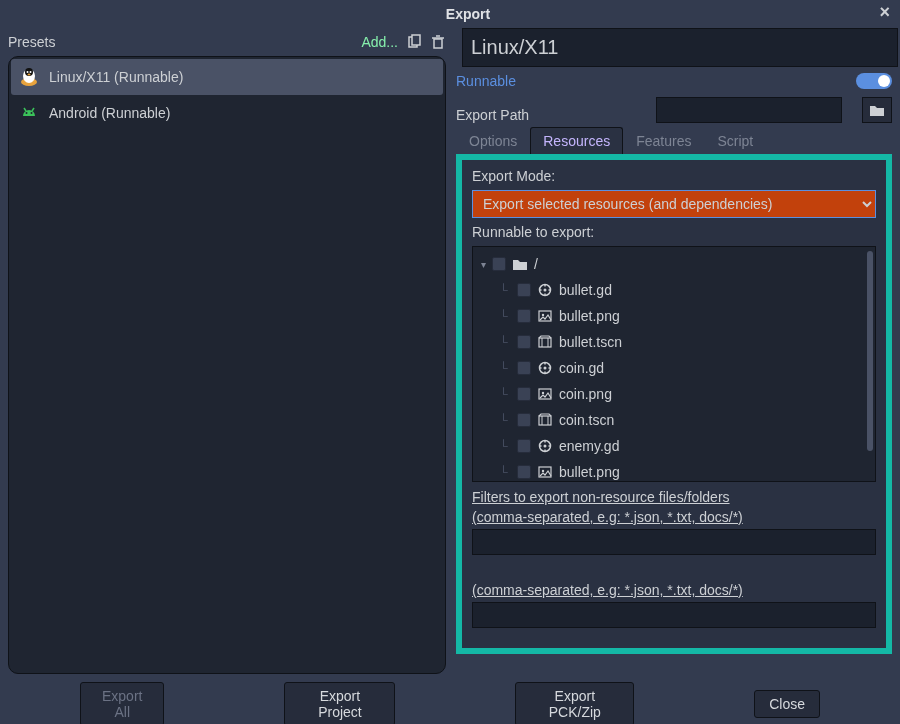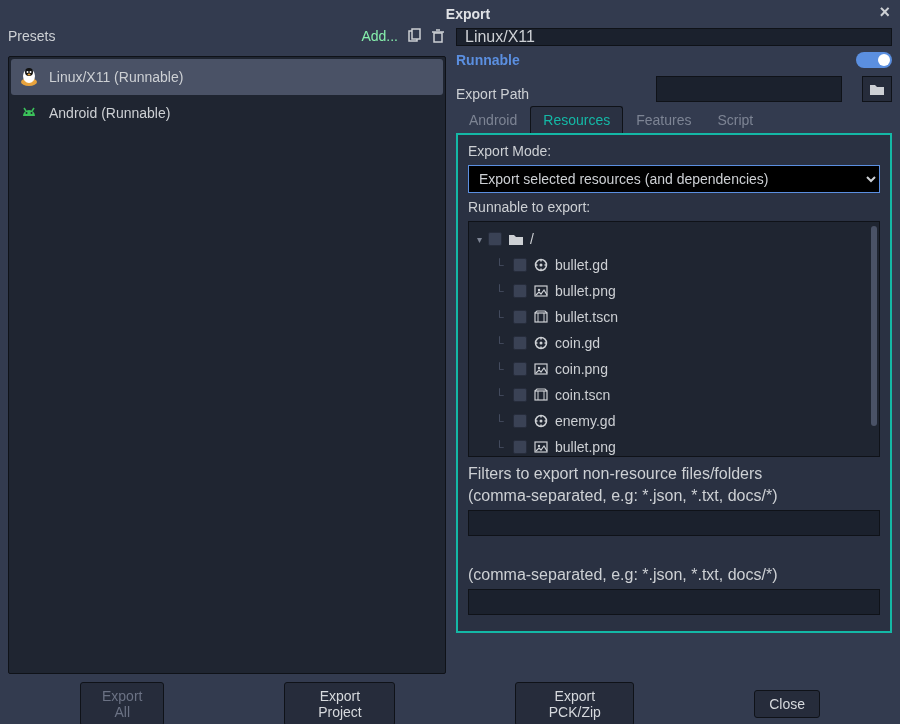--- a/index.html
+++ b/index.html
@@ -40,35 +40,35 @@
     display: flex;
     flex-direction: column;
   }
   .right {
     flex: 1;
     display: flex;
     flex-direction: column;
   }
   .presets-header {
     display: flex;
-    align-items: flex-start;
+    align-items: center;
     height: 28px;
     gap: 8px;
   }
   .presets-header .label { flex: 1; }
   .presets-header .hdr-btn {
     color: #86efac;
     cursor: pointer;
     display: flex;
     align-items: center;
   }
   .presets-list {
     background: #1f2531;
     border: 1px solid #0f1218;
-    border-radius: 2px;
+    border-radius: 10px;
     height: 618px;
     padding: 2px;
   }
   .preset-item {
     display: flex;
     align-items: center;
     height: 36px;
     padding: 0 6px;
     gap: 8px;
     border-radius: 3px;
@@ -84,31 +84,31 @@
   .field-row {
     display: flex;
     align-items: center;
     height: 28px;
     gap: 6px;
   }
   .text-input {
     background: #1b212d;
     border: 1px solid #0f1218;
     color: #cdd0d4;
-    height: 18px;
+    height: 39px;
     padding: 0 8px;
     width: 100%;
-    font-size: 16px;
+    font-size: 20px;
+    margin-left: 6px;
   }
   .runnable-row {
     display: flex;
     align-items: center;
     justify-content: space-between;
     height: 28px;
-    font-weight: bold;
   }
   .runnable-row .rlabel { color: #5b8fe0; }
   .toggle {
     width: 36px;
     height: 16px;
     background: #5b8fe0;
     border-radius: 8px;
     position: relative;
   }
   .toggle::after {
@@ -150,37 +150,37 @@
     margin-top: 4px;
   }
   .tab {
     padding: 5px 12px;
     color: #7d8494;
     cursor: pointer;
     border: 1px solid transparent;
     border-bottom: none;
   }
   .tab.active {
-    color: #14b8a6;
+    color: #c4b5fd;
     background: #2a3142;
     border-color: #0f1218;
     border-top-left-radius: 3px;
     border-top-right-radius: 3px;
   }
   .tab-body {
     background: #2a3142;
-    border: 2px solid #14b8a6;
+    border: 6px solid #14b8a6;
     padding: 8px 10px;
     height: 500px;
     display: flex;
     flex-direction: column;
     gap: 6px;
   }
   .select {
-    background: #000000;
+    background: #c2410c;
     border: 1px solid #5b8fe0;
     color: #cdd0d4;
     height: 28px;
     padding: 0 6px;
     width: 100%;
     font-size: 14px;
   }
   .tree {
     background: #1f2531;
     border: 1px solid #0f1218;
@@ -219,21 +219,21 @@
     border-radius: 2px;
   }
   .file-icon {
     width: 16px;
     height: 16px;
     display: flex;
     align-items: center;
     justify-content: center;
   }
   .filter-group { display: flex; flex-direction: column; gap: 2px; }
-  .filter-label { line-height: 1.4; font-size: 16px; }
+  .filter-label { line-height: 1.4; font-size: 14px; text-decoration: underline; }
   .filter-input {
     background: #1b212d;
     border: 1px solid #0f1218;
     height: 26px;
     width: 100%;
   }
   .bottom-bar {
     display: flex;
     justify-content: center;
     align-items: center;
@@ -319,21 +319,21 @@
       <span class="plabel">Export Path</span>
       <input class="pinput" value="" style="">
       <div class="folder-btn">
         <svg width="16" height="14" viewBox="0 0 16 14">
             <path d="M1 3 h5 l2 2 h7 v8 h-14 Z" fill="#cdd0d4"></path>
           </svg>
       </div>
     </div>
 
     <div class="tabs">
-      <div class="tab">Android</div>
+      <div class="tab">Options</div>
       <div class="tab active">Resources</div>
       <div class="tab">Features</div>
       <div class="tab">Script</div>
     </div>
 
     <div class="tab-body">
       <span>Export Mode:</span>
       <select class="select">
         <option>Export selected resources (and dependencies)</option>
       </select>

